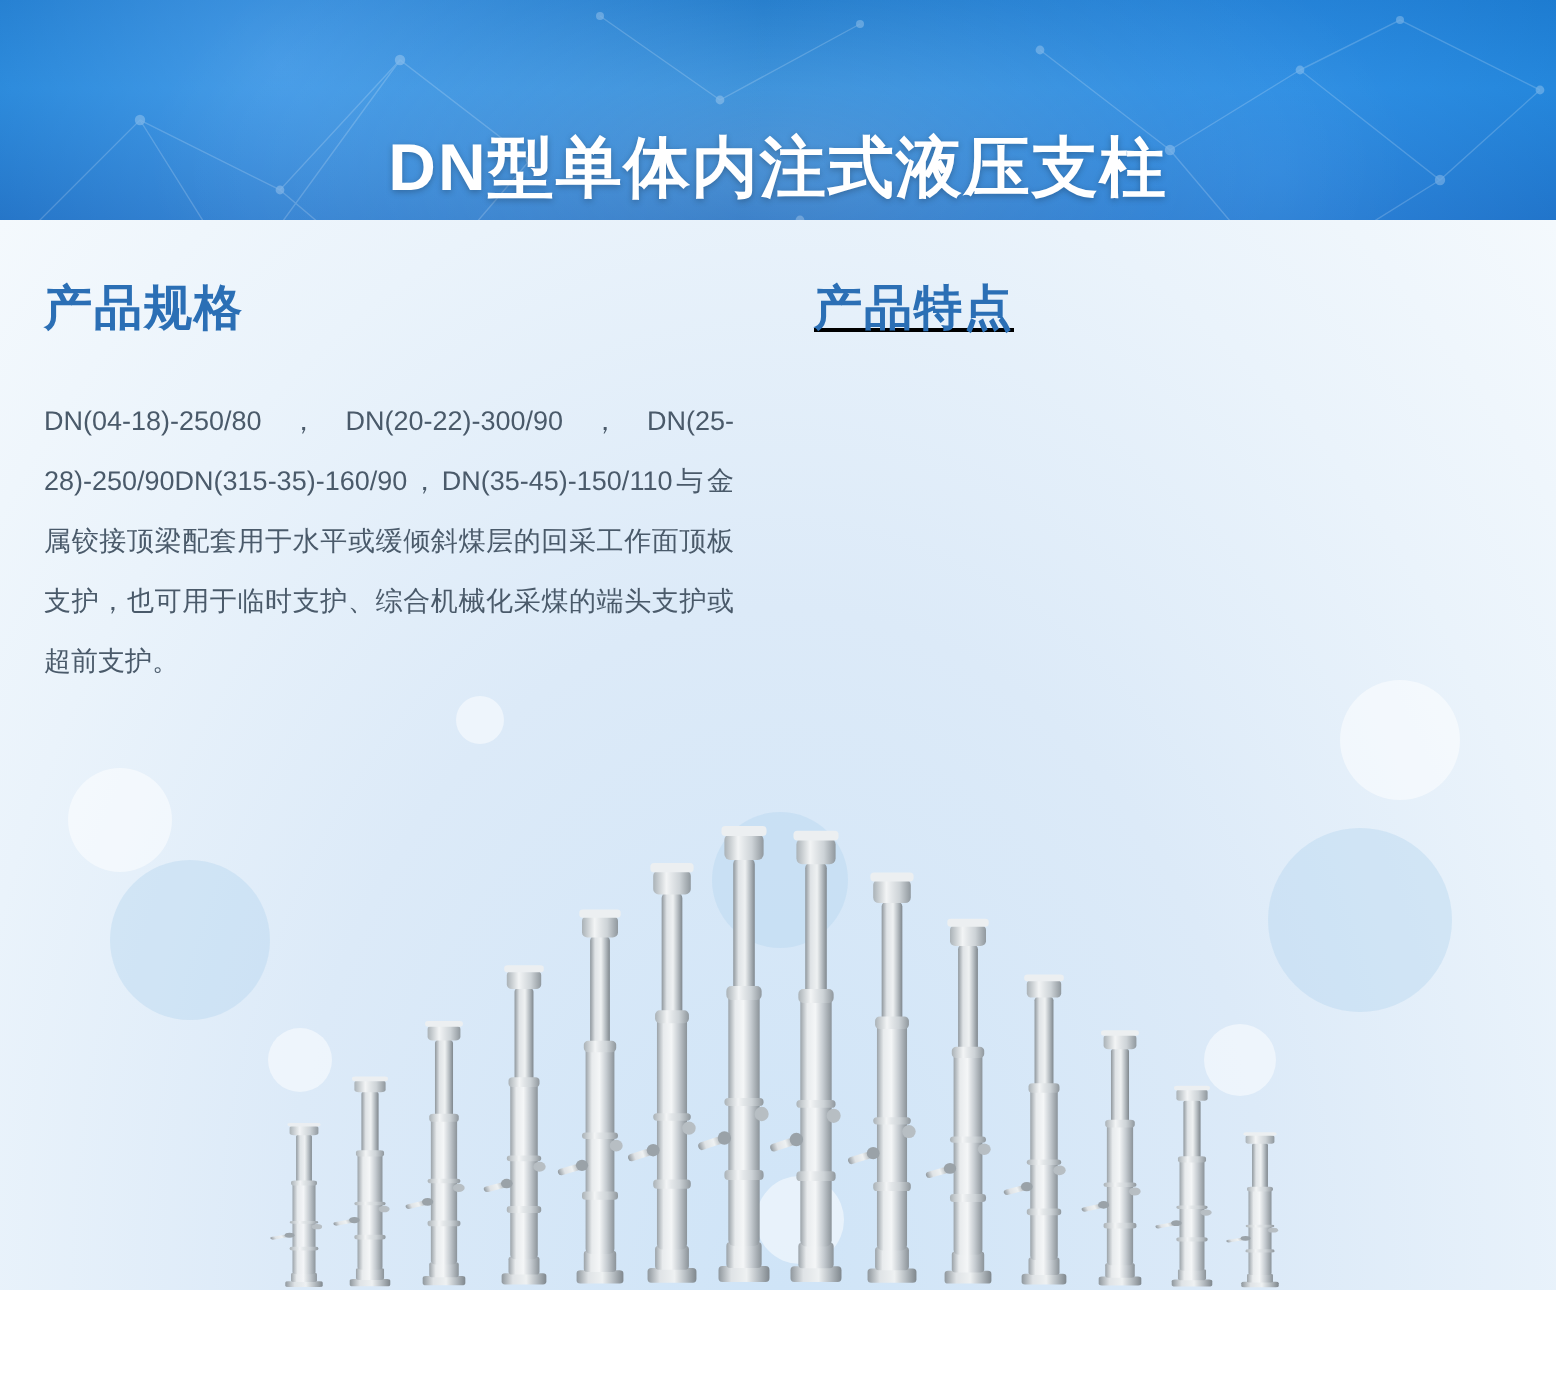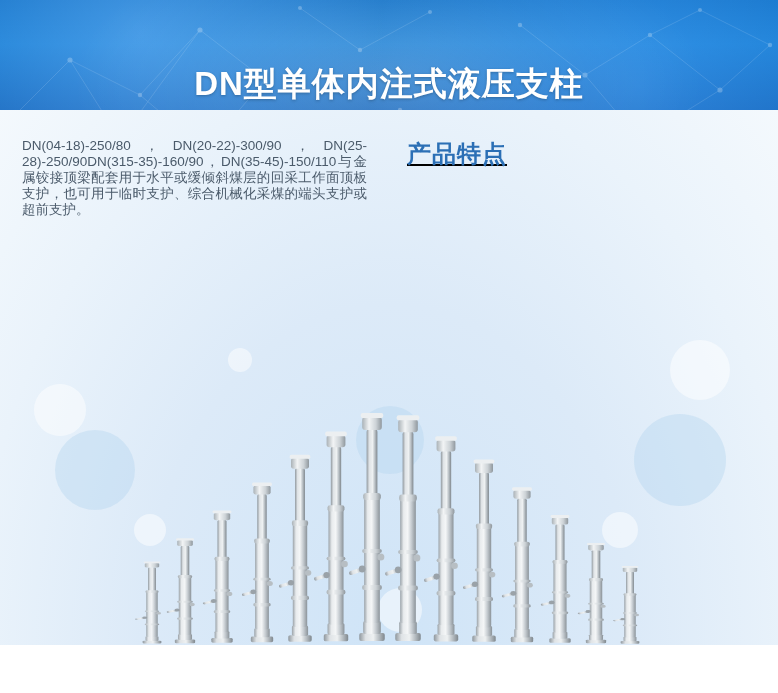--- a/index.html
+++ b/index.html
@@ -99,21 +99,21 @@
   .sec-title {
     color: #2b6fb5;
     font-size: 24px;
     font-weight: bold;
     margin: 0 0 26px 0;
     letter-spacing: 1px;
   }
   .sec-body {
     color: #4a5a6a;
     font-size: 13.5px;
-    line-height: 16px;
+    line-height: 30px;
     margin: 0;
     text-align: justify;
   }
 
   
   .props {
     position: absolute;
     left: 0;
     bottom: 0;
     width: 778px;
@@ -178,20 +178,21 @@
       </g>
       <g fill="#b9d6ef" opacity="0.45">
         <circle cx="95" cy="360" r="40"></circle>
         <circle cx="680" cy="350" r="46"></circle>
         <circle cx="390" cy="330" r="34"></circle>
       </g>
     </svg>
 
     <div class="cols">
       <div class="col left">
+        <h2 class="sec-title">产品规格</h2>
         <p class="sec-body">DN(04-18)-250/80，DN(20-22)-300/90，DN(25-28)-250/90DN(315-35)-160/90，DN(35-45)-150/110与金属铰接顶梁配套用于水平或缓倾斜煤层的回采工作面顶板支护，也可用于临时支护、综合机械化采煤的端头支护或超前支护。</p>
       </div>
       <div class="col right">
         <h2 class="sec-title">产品特点</h2>
       </div>
     </div>
 
     <svg class="props" viewBox="0 0 778 300" preserveAspectRatio="none">
       <defs>
         <linearGradient id="metal" x1="0" y1="0" x2="1" y2="0">

